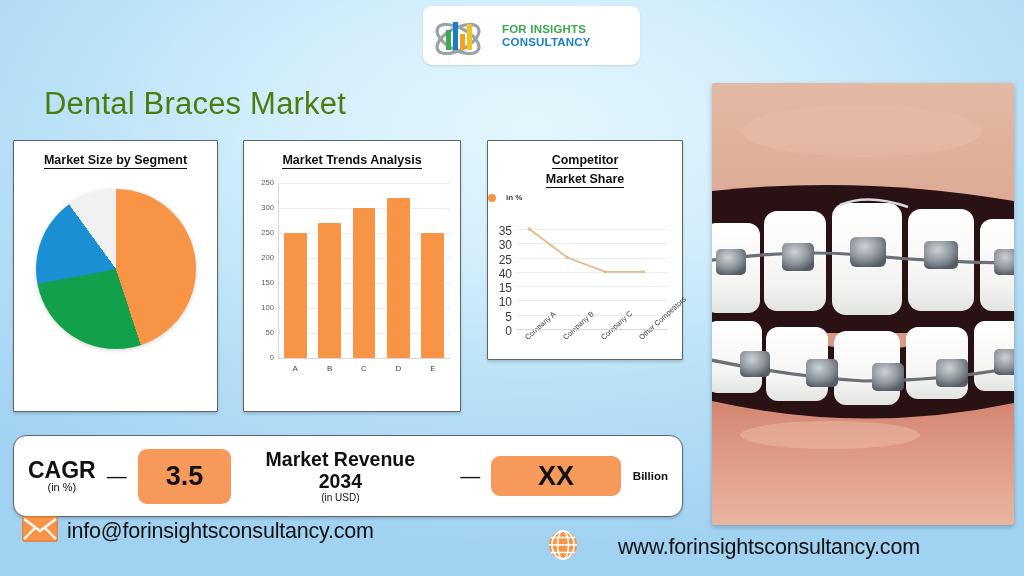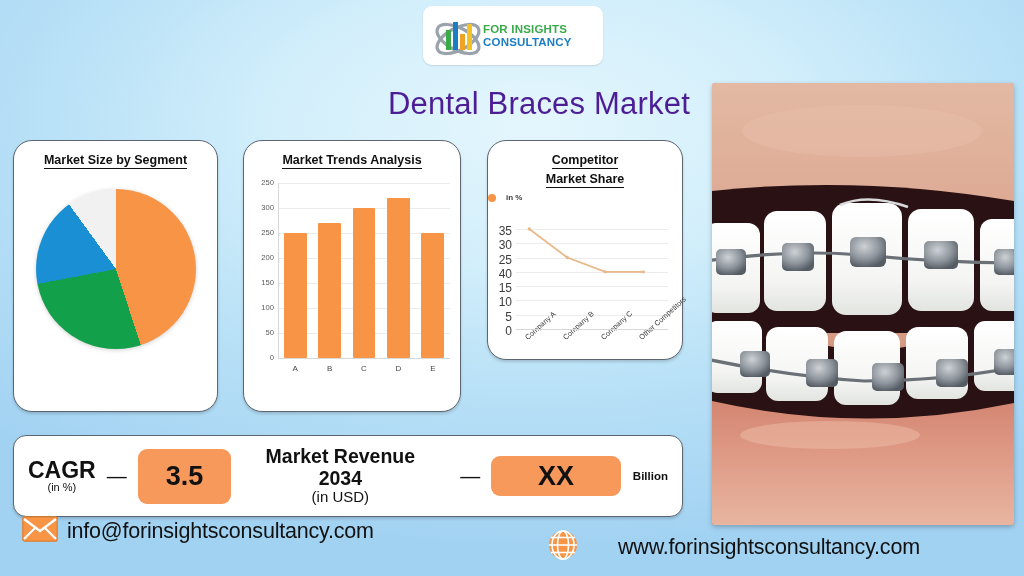--- a/index.html
+++ b/index.html
@@ -8,46 +8,47 @@
     font-family: "Liberation Sans", sans-serif;
     background:
       radial-gradient(ellipse 780px 420px at 52% 22%, #e4f6fd 0%, #d3effb 32%, #b9e1f7 62%, #a2d2f2 100%),
       linear-gradient(150deg, #a6d2f0 0%, #cfeafb 40%, #a9d6f4 100%);
     position: relative;
   }
 
   
   .logo-box {
     position: absolute; left: 423px; top: 6px;
-    width: 180px; height: 59px;
+    width: 217px; height: 59px;
     background: #ffffff; border-radius: 9px;
-    display: flex; align-items: center; gap: 0;
+    display: flex; align-items: center; gap: 19px;
     padding: 0 10px;
     box-shadow: 0 1px 2px rgba(0,0,0,.12);
   }
   .logo-mark { position: relative; width: 50px; height: 44px; flex: 0 0 50px; }
   .logo-mark svg { position: absolute; left: 0; top: 0; }
   .logo-text { line-height: 1.06; }
   .logo-l1 { font-size: 11.5px; font-weight: bold; letter-spacing: .2px; color: #3aaa4a; }
   .logo-l2 { font-size: 11.5px; font-weight: bold; letter-spacing: .2px; color: #1b7ec4; }
 
   
   .main-title {
     position: absolute; left: 0; top: 86px; width: 690px;
-    text-align: right;
-    font-size: 31px; font-weight: 400; color: #4c1d95;
+    text-align: left;
+    font-size: 31px; font-weight: 400; color: #4d7c0f;
     letter-spacing: .2px;
+    padding-left: 44px;
   }
 
   
   .card {
     position: absolute; top: 140px;
     background: #fff;
     border: 1.3px solid #5d6670;
-    border-radius: 19px;
+    border-radius: 1px;
     box-shadow: 0 2px 3px rgba(0,0,0,.16);
   }
   #card-pie   { left: 13px;  width: 205px; height: 272px; }
   #card-bar   { left: 243px; width: 218px; height: 272px; }
   #card-line  { left: 487px; width: 196px; height: 220px; }
 
   .card-title {
     text-align: center; font-size: 12.5px; font-weight: bold; color: #111;
     margin-top: 12px;
   }
@@ -109,21 +110,21 @@
   .dash { font-size: 20px; color: #111; margin: 0 11px; }
   .pill {
     background: #f7995a; border-radius: 9px;
     display: flex; align-items: center; justify-content: center;
     font-size: 27px; font-weight: bold; color: #111;
   }
   #pill-cagr { width: 94px; height: 55px; }
   #pill-rev  { width: 130px; height: 40px; }
   .rev-label { text-align: center; line-height: 1.1; margin: 0 10px; }
   .rev-main { font-size: 19.5px; font-weight: bold; color: #111; }
-  .rev-sub { font-size: 15px; color: #111; }
+  .rev-sub { font-size: 10px; color: #111; }
   .billion { font-size: 11.5px; font-weight: bold; color: #111; margin-left: 12px; }
 
   
   #photo {
     position: absolute; left: 712px; top: 83px; width: 302px; height: 442px;
     border-radius: 3px; overflow: hidden;
     box-shadow: 0 2px 5px rgba(0,0,0,.25);
     background: #dba78e;
   }
 

